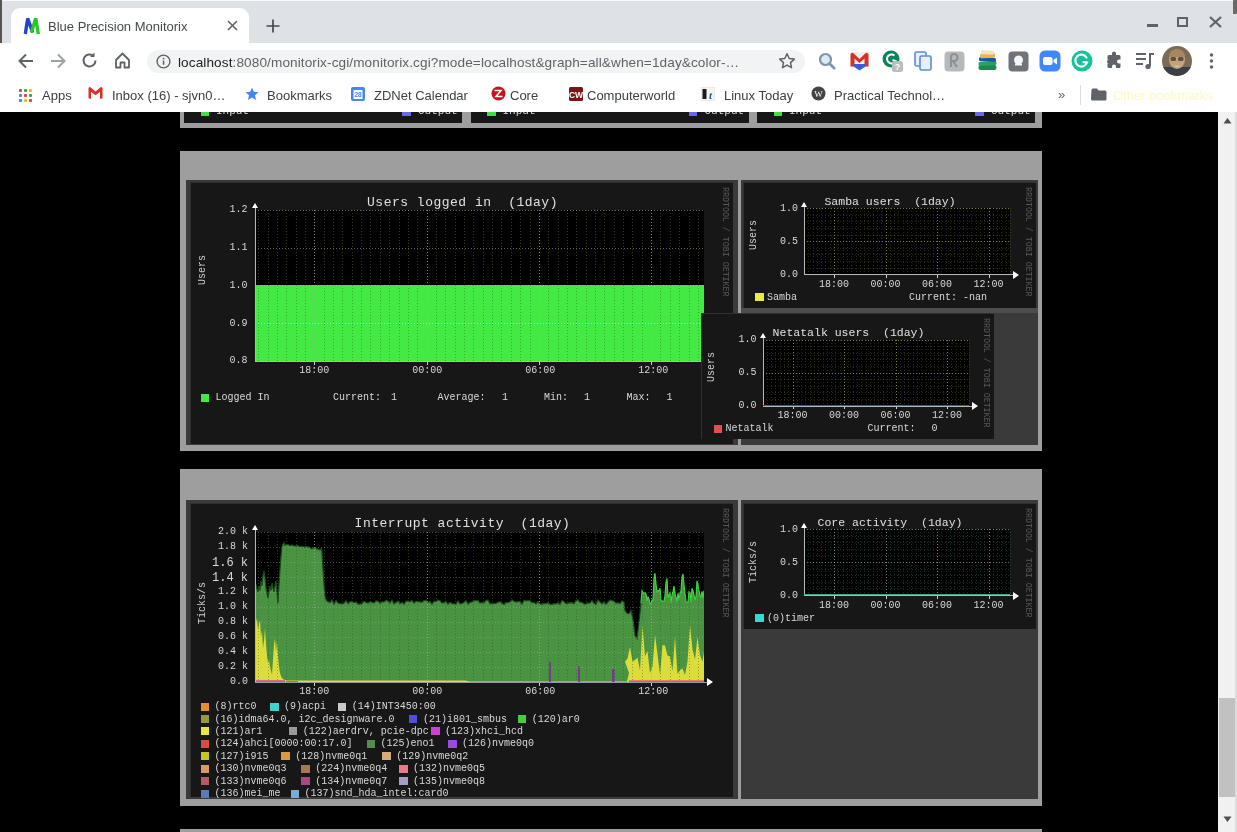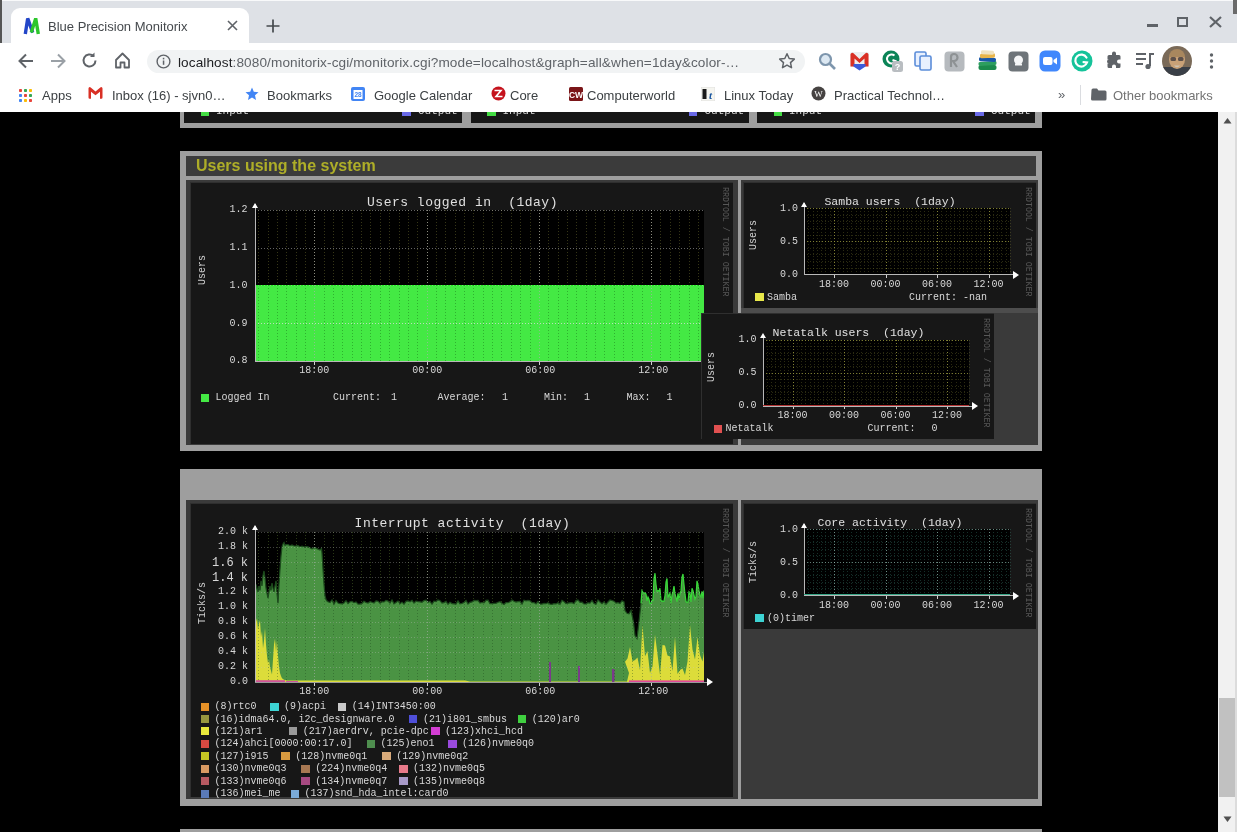--- a/index.html
+++ b/index.html
@@ -152,21 +152,21 @@
 <div class="abs" style="left:112px;top:88px;font-size:13px;color:#3c4043">Inbox (16) - sjvn0…</div>
 <svg class="abs" style="left:245px;top:87px" width="14" height="14" viewBox="0 0 14 14">
     <path d="M7 0.5 L8.8 4.8 L13.5 5.2 L10 8.3 L11 12.9 L7 10.5 L3 12.9 L4 8.3 L0.5 5.2 L5.2 4.8 Z" fill="#4285f4"></path>
   </svg>
 <div class="abs" style="left:267px;top:88px;font-size:13px;color:#3c4043">Bookmarks</div>
 <svg class="abs" style="left:351px;top:87px" width="14" height="14" viewBox="0 0 14 14">
 <rect x="0" y="0" width="14" height="14" rx="2" fill="#4285f4"></rect>
     <rect x="2.5" y="3" width="9" height="9" fill="#fff"></rect>
 <text x="7" y="10.3" font-size="6.5" font-weight="bold" fill="#4285f4" text-anchor="middle" font-family="Liberation Sans">28</text>
   </svg>
-<div class="abs" style="left:374px;top:88px;font-size:13px;color:#3c4043">Google Calendar</div>
+<div class="abs" style="left:374px;top:88px;font-size:13px;color:#3c4043">ZDNet Calendar</div>
 <svg class="abs" style="left:491px;top:86px" width="15" height="15" viewBox="0 0 15 15">
 <circle cx="7.5" cy="7.5" r="7" fill="#c5121c"></circle>
 <path d="M3.5 4.5 H10 L5 10.5 H11.5" stroke="#fff" stroke-width="1.6" fill="none"></path>
   </svg>
 <div class="abs" style="left:510px;top:88px;font-size:13px;color:#3c4043">Core</div>
 <svg class="abs" style="left:569px;top:87px" width="14" height="14" viewBox="0 0 14 14">
 <rect width="14" height="14" rx="1.5" fill="#7a1518"></rect>
     <text x="7" y="10.5" font-size="8.5" font-weight="bold" fill="#fff" text-anchor="middle" font-family="Liberation Sans">CW</text>
   </svg>
 <div class="abs" style="left:587px;top:88px;font-size:13px;color:#3c4043">Computerworld</div>
@@ -179,21 +179,21 @@
 <svg class="abs" style="left:811px;top:86px" width="15" height="15" viewBox="0 0 15 15">
 <circle cx="7.5" cy="7.5" r="7" fill="#464342"></circle>
 <text x="7.5" y="11" font-size="9" fill="#fff" text-anchor="middle" font-family="Liberation Serif">W</text>
   </svg>
 <div class="abs" style="left:834px;top:88px;font-size:13px;color:#3c4043">Practical Technol…</div>
 <div class="abs" style="left:1058px;top:87px;font-size:13px;color:#5f6368">»</div>
 <div class="abs" style="left:1080px;top:85px;width:1px;height:20px;background:#dadce0"></div>
 <svg class="abs" style="left:1091px;top:88px" width="16" height="13" viewBox="0 0 16 13">
     <path d="M0.5 2 a1.5 1.5 0 0 1 1.5-1.5 h4 l1.5 2 h6.5 a1.5 1.5 0 0 1 1.5 1.5 v7 a1.5 1.5 0 0 1-1.5 1.5 h-12.5 a1.5 1.5 0 0 1-1.5-1.5 Z" fill="#5f6368"></path>
   </svg>
-<div class="abs" style="left:1113px;top:88px;font-size:13px;color:#737373">Other bookmarks</div>
+<div class="abs" style="left:1113px;top:88px;font-size:13px;color:#fef9c3">Other bookmarks</div>
 <div id="content">
     <div class="sect" style="left:180px;top:-20px;width:862px;height:35.5px"></div>
     <div class="panel" style="left:184px;top:-20px;width:278px;height:30.5px;border:none;overflow:hidden">
       <div style="position:absolute;left:0;top:20px;width:278px;height:10px">
         <div class="lgbox" style="left:16.5px;top:-4.5px;background:#44dd44"></div>
         <div class="m" style="left:32px;top:-7.5px;font-size:11px">Input</div>
         <div class="lgbox" style="left:218px;top:-4.5px;background:#6a6ae8"></div>
         <div class="m" style="left:234px;top:-7.5px;font-size:11px">Output</div>
       </div>
     </div>
@@ -207,21 +207,20 @@
     </div>
     <div class="panel" style="left:757px;top:-20px;width:278px;height:30.5px;border:none;overflow:hidden">
       <div style="position:absolute;left:0;top:20px;width:278px;height:10px">
         <div class="lgbox" style="left:16.5px;top:-4.5px;background:#44dd44"></div>
         <div class="m" style="left:32px;top:-7.5px;font-size:11px">Input</div>
         <div class="lgbox" style="left:218px;top:-4.5px;background:#6a6ae8"></div>
         <div class="m" style="left:234px;top:-7.5px;font-size:11px">Output</div>
       </div>
     </div>
     <div class="sect" style="left:180px;top:38.5px;width:862px;height:300px"></div>
-    <div class="shead" style="left:186px;top:44.0px;width:850px;height:20px"><span style="margin-left:10px">Users using the system</span></div>
     <div class="cell" style="left:186px;top:67.5px;width:551.5px;height:265.5px"></div>
     <div class="cell" style="left:740.5px;top:67.5px;width:297px;height:265.5px"></div>
     <div class="panel" style="left:190px;top:69.7px;width:543px;height:262.0px">
       <div class="m" style="left:0;top:12.5px;width:543px;text-align:center;font-size:13px;color:#e0e0e0;letter-spacing:0.5px">Users logged in  (1day)</div>
       <div style="position:absolute;left:64px;top:27.3px;width:449px;height:151px;background:#000"></div>
       <div style="position:absolute;left:67.2px;top:27.3px;width:1px;height:151px;background-image:repeating-linear-gradient(180deg,rgba(140,140,60,0.38) 0 1px,transparent 1px 3px)"></div>
       <div style="position:absolute;left:76.5px;top:27.3px;width:1px;height:151px;background-image:repeating-linear-gradient(180deg,rgba(140,140,60,0.38) 0 1px,transparent 1px 3px)"></div>
       <div style="position:absolute;left:85.9px;top:27.3px;width:1px;height:151px;background-image:repeating-linear-gradient(180deg,rgba(140,140,60,0.38) 0 1px,transparent 1px 3px)"></div>
       <div style="position:absolute;left:95.2px;top:27.3px;width:1px;height:151px;background-image:repeating-linear-gradient(180deg,rgba(140,140,60,0.38) 0 1px,transparent 1px 3px)"></div>
       <div style="position:absolute;left:104.6px;top:27.3px;width:1px;height:151px;background-image:repeating-linear-gradient(180deg,rgba(140,140,60,0.38) 0 1px,transparent 1px 3px)"></div>
@@ -694,21 +693,21 @@
       <div class="m" style="left:160.7px;top:197.0px;font-size:10px">(14)INT3450:00</div>
       <div class="lgbox" style="left:9.5px;top:211.0px;background:#97973f"></div>
       <div class="m" style="left:23.5px;top:209.5px;font-size:10px">(16)idma64.0, i2c_designware.0</div>
       <div class="lgbox" style="left:217.89999999999998px;top:211.0px;background:#4f4fd8"></div>
       <div class="m" style="left:231.89999999999998px;top:209.5px;font-size:10px">(21)i801_smbus</div>
       <div class="lgbox" style="left:326.79999999999995px;top:211.0px;background:#3fcf3f"></div>
       <div class="m" style="left:340.79999999999995px;top:209.5px;font-size:10px">(120)ar0</div>
       <div class="lgbox" style="left:9.5px;top:223.4px;background:#e9e93c"></div>
       <div class="m" style="left:23.5px;top:221.9px;font-size:10px">(121)ar1</div>
       <div class="lgbox" style="left:97.80000000000001px;top:223.4px;background:#9a9a9a"></div>
-      <div class="m" style="left:111.80000000000001px;top:221.9px;font-size:10px">(217)aerdrv, pcie-dpc</div>
+      <div class="m" style="left:111.80000000000001px;top:221.9px;font-size:10px">(122)aerdrv, pcie-dpc</div>
       <div class="lgbox" style="left:240.10000000000002px;top:223.4px;background:#d33ed3"></div>
       <div class="m" style="left:254.10000000000002px;top:221.9px;font-size:10px">(123)xhci_hcd</div>
       <div class="lgbox" style="left:9.5px;top:235.9px;background:#d84a42"></div>
       <div class="m" style="left:23.5px;top:234.4px;font-size:10px">(124)ahci[0000:00:17.0]</div>
       <div class="lgbox" style="left:175.60000000000002px;top:235.9px;background:#4e8e4e"></div>
       <div class="m" style="left:189.60000000000002px;top:234.4px;font-size:10px">(125)eno1</div>
       <div class="lgbox" style="left:257px;top:235.9px;background:#9a4add"></div>
       <div class="m" style="left:271px;top:234.4px;font-size:10px">(126)nvme0q0</div>
       <div class="lgbox" style="left:9.5px;top:248.3px;background:#c6c623"></div>
       <div class="m" style="left:23.5px;top:246.8px;font-size:10px">(127)i915</div>

